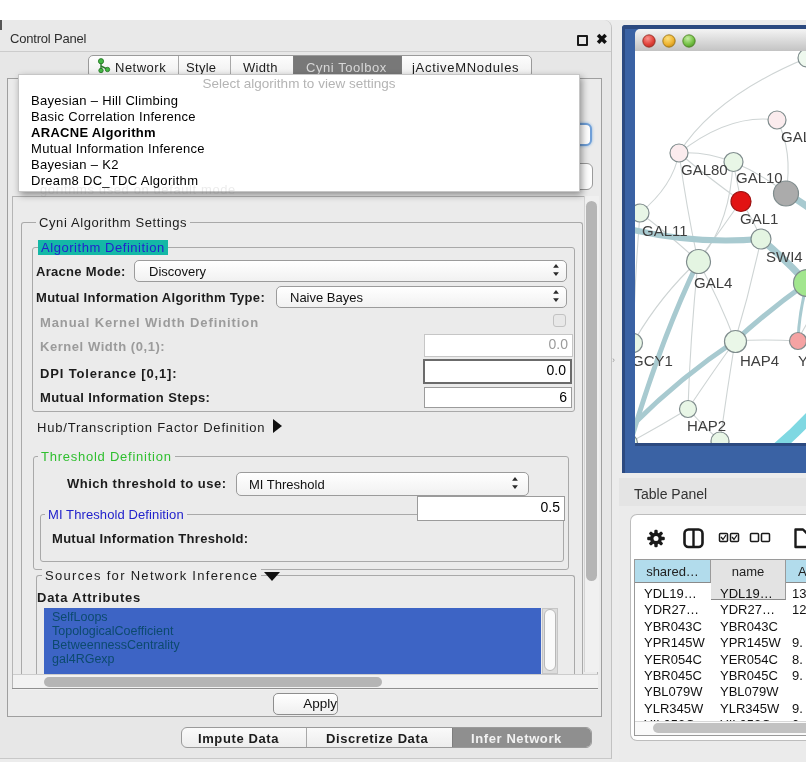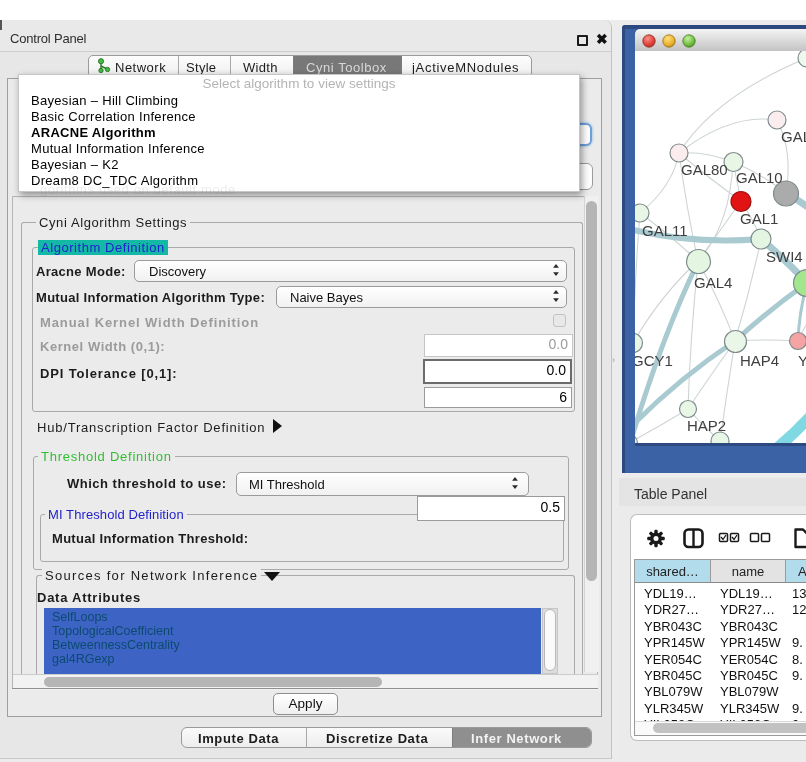--- a/index.html
+++ b/index.html
@@ -80,20 +80,21 @@
 
     <div class="lbl b gray" style="left:40px;top:295px;letter-spacing:0.9px;">Manual Kernel Width Definition</div>
     <div class="abs" style="left:553px;top:294px;width:11px;height:11px;background:#e8e8e8;border:1px solid #c2c2c2;border-radius:3px;"></div>
 
     <div class="lbl b gray" style="left:40px;top:319px;letter-spacing:0.55px;">Kernel Width (0,1):</div>
     <div class="input" style="left:424px;top:314px;width:143px;height:20px;border:1px solid #c6c6c6;padding:1px 4px 0 0;color:#9b9b9b;">0.0</div>
 
     <div class="lbl b" style="left:40px;top:346px;letter-spacing:0.85px;">DPI Tolerance [0,1]:</div>
     <div class="input" style="left:423px;top:339px;width:141px;height:20px;border:2px solid #6b6b6b;padding:1px 4px 0 0;color:#000;">0.0</div>
 
+    <div class="lbl b" style="left:40px;top:370px;letter-spacing:0.4px;">Mutual Information Steps:</div>
     <div class="input" style="left:424px;top:367px;width:142px;height:18px;border:1px solid #9b9b9b;padding:1px 4px 0 0;color:#000;">6</div>
 
     <div class="lbl" style="left:37px;top:400px;letter-spacing:0.8px;">Hub/Transcription Factor Definition</div>
     <div class="abs" style="left:273px;top:399px;width:0;height:0;border-left:9px solid #111;border-top:7px solid transparent;border-bottom:7px solid transparent;"></div>
 
     <div class="abs" style="left:33px;top:436px;width:534px;height:112px;border:1px solid #a9a9a9;border-radius:3px;"></div>
     <div class="lbl" style="left:38px;top:429px;background:#ebebeb;padding:0 3px;color:#2fbf2f;letter-spacing:0.75px;">Threshold Definition</div>
 
     <div class="lbl b" style="left:67px;top:456px;letter-spacing:0.5px;">Which threshold to use:</div>
     <div class="combo" style="left:236px;top:452px;width:291px;height:22px;">
@@ -122,21 +123,21 @@
     <div class="abs" style="left:542px;top:588px;width:16px;height:66px;background:#dcdcdc;border:1px solid #c6c6c6;box-sizing:border-box;"></div>
     <div class="abs" style="left:544px;top:589px;width:12px;height:62px;background:#fafafa;border:1px solid #b8b8b8;border-radius:6px;box-sizing:border-box;"></div>
 
     <div class="abs" style="left:584px;top:176px;width:14px;height:476px;background:#f0f0f0;border-left:1px solid #d4d4d4;"></div>
     <div class="abs" style="left:586px;top:181px;width:11px;height:380px;background:#b5b5b5;border-radius:6px;"></div>
 
     <div class="abs" style="left:13px;top:654px;width:585px;height:15px;background:#f2f2f2;border-top:1px solid #cccccc;"></div>
     <div class="abs" style="left:44px;top:657px;width:338px;height:10px;background:#b5b5b5;border-radius:5px;"></div>
     <div class="abs" style="left:12px;top:668px;width:586px;height:1px;background:#8f8f8f;"></div>
 
-    <div class="abs" style="left:273px;top:673px;width:65px;height:22px;background:linear-gradient(#ffffff,#efefef);border:1px solid #8e8e8e;border-radius:5px;box-sizing:border-box;text-align:center;font-size:13.5px;color:#111;padding-top:2px;">Apply</div>
+    <div class="abs" style="left:273px;top:673px;width:65px;height:22px;background:linear-gradient(#ffffff,#efefef);border:1px solid #8e8e8e;border-radius:5px;box-sizing:border-box;text-align:right;font-size:13.5px;color:#111;padding-top:2px;">Apply</div>
 
     <div class="abs" style="left:18px;top:54px;width:562px;height:118px;background:#fff;border:1px solid #c6c6c6;box-sizing:border-box;box-shadow:2px 3px 7px rgba(0,0,0,0.4);"></div>
     <div class="abs" style="left:18px;top:56px;width:562px;text-align:center;font-size:13.5px;color:#b4b4b4;">Select algorithm to view settings</div>
     <div class="abs" style="left:31px;top:72.5px;font-size:13px;letter-spacing:0.3px;color:#000;line-height:16px;">Bayesian – Hill Climbing<br>Basic Correlation Inference<br><span class="b">ARACNE Algorithm</span><br>Mutual Information Inference<br>Bayesian – K2<br>Dream8 DC_TDC Algorithm</div>
 
     <div class="abs" style="left:40px;top:161.5px;font-size:13px;letter-spacing:0.6px;color:rgba(110,110,110,0.14);">gorithms used on default mode</div>
 
     <div class="abs" style="left:181px;top:707px;width:411px;height:21px;background:linear-gradient(#fafafa,#ededed);border:1px solid #9a9a9a;border-radius:6px;box-sizing:border-box;">
       <div class="abs" style="left:124px;top:0;width:1px;height:19px;background:#a8a8a8;"></div>
       <div class="abs" style="left:270px;top:0;width:1px;height:19px;background:#7e7e7e;"></div>
@@ -292,21 +293,21 @@
           <rect x="108.5" y="5.5" width="8" height="8" rx="1"></rect>
           <rect x="119.5" y="5.5" width="8" height="8" rx="1"></rect>
         </g>
 
         <path d="M153.5,1.5 h7.5 l6,6 v11.5 h-13.5 z" fill="none" stroke="#1a1a1a" stroke-width="2.4" stroke-linejoin="round"></path>
       </svg>
 
       <div class="abs" style="left:3px;top:44px;width:177px;height:175px;border:1px solid #9a9a9a;border-right:none;overflow:hidden;">
 
         <div class="abs" style="left:0;top:0;width:76px;height:23px;background:#b2dcec;border-right:1px solid #9a9a9a;border-bottom:1px solid #8a8a8a;box-sizing:border-box;text-align:center;font-size:13px;color:#222;padding-top:4px;">shared…</div>
-        <div class="abs" style="left:76px;top:0;width:75px;height:23px;background:#e3e3e3;border-right:1px solid #9a9a9a;border-bottom:1px solid #8a8a8a;box-sizing:border-box;text-align:center;font-size:13px;color:#222;padding-top:4px;">name</div>
+        <div class="abs" style="left:76px;top:0;width:75px;height:40px;background:#e3e3e3;border-right:1px solid #9a9a9a;border-bottom:1px solid #8a8a8a;box-sizing:border-box;text-align:center;font-size:13px;color:#222;padding-top:4px;">name</div>
         <div class="abs" style="left:151px;top:0;width:40px;height:23px;background:#b2dcec;border-bottom:1px solid #8a8a8a;box-sizing:border-box;font-size:13px;color:#222;padding-top:4px;padding-left:12px;">A</div>
 
         <div class="abs" style="left:9px;top:26px;font-size:13px;color:#111;line-height:16.4px;">YDL19…<br>YDR27…<br>YBR043C<br>YPR145W<br>YER054C<br>YBR045C<br>YBL079W<br>YLR345W<br>YIL052C</div>
         <div class="abs" style="left:85px;top:26px;font-size:13px;color:#111;line-height:16.4px;">YDL19…<br>YDR27…<br>YBR043C<br>YPR145W<br>YER054C<br>YBR045C<br>YBL079W<br>YLR345W<br>YIL052C</div>
         <div class="abs" style="left:157px;top:26px;font-size:13px;color:#111;line-height:16.4px;">13<br>12<br>&nbsp;<br>9.<br>8.<br>9.<br>&nbsp;<br>9.<br>0.</div>
 
         <div class="abs" style="left:0;top:161px;width:177px;height:14px;background:#fafafa;border-top:1px solid #d8d8d8;"></div>
         <div class="abs" style="left:18px;top:163px;width:159px;height:10px;background:#c2c2c2;border-radius:5px;"></div>
       </div>
     </div>

